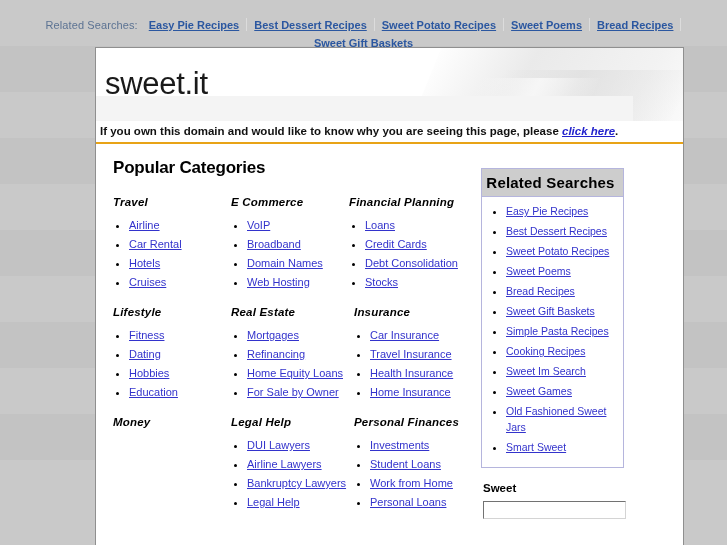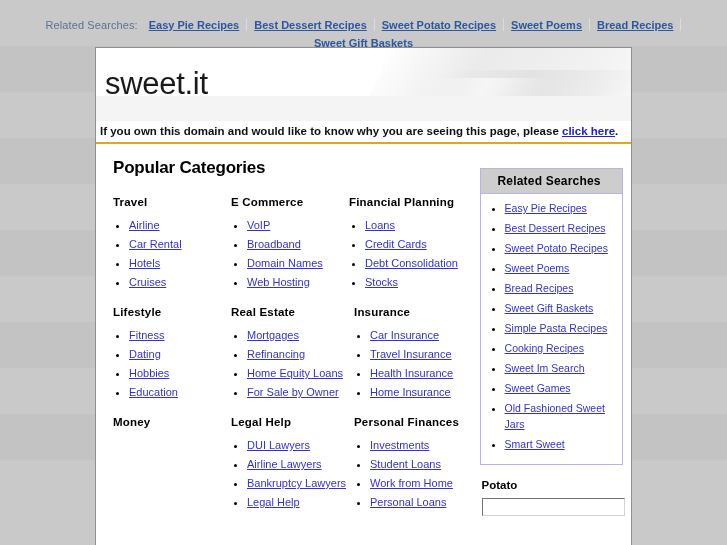--- a/index.html
+++ b/index.html
@@ -59,21 +59,21 @@
     height: 13px;
     vertical-align: -2px;
     background: #dcdcdc;
   }
 
   
   #page {
     position: absolute;
     left: 95px;
     top: 47px;
-    width: 537px;
+    width: 589px;
     height: 498px;
     background: #ffffff;
     border: 1px solid #8f8f8f;
     border-bottom: none;
     overflow: hidden;
   }
 
   
   #banner {
     position: relative;
@@ -127,20 +127,21 @@
     font-size: 11.5px;
     font-weight: bold;
     color: #111;
     background: #ffffff;
     white-space: nowrap;
   }
   #notice a {
     color: #2222cc;
     text-decoration: underline;
     font-weight: bold;
+    font-style: italic;
   }
 
   
   #content {
     display: flex;
     padding: 0;
   }
   #left-col {
     width: 385px;
     padding: 14px 0 0 17px;
@@ -163,20 +164,21 @@
     margin-bottom: 14px;
   }
   .cat-col { width: 118px; }
   .cat-col.w2 { width: 123px; }
   .cat-col h3 {
     margin: 0 0 8px 0;
     font-size: 11.5px;
     font-weight: bold;
     color: #000;
     letter-spacing: 0.2px;
+    font-style: italic;
   }
   .cat-col ul {
     margin: 0;
     padding: 0 0 0 16px;
     list-style: disc;
   }
   .cat-col li {
     font-size: 10.5px;
     line-height: 19px;
     color: #000;
@@ -189,21 +191,21 @@
   
   #rs-box {
     border: 1px solid #b5b5dd;
     background: #ffffff;
     width: 143px;
   }
   #rs-head {
     background: #cdcdcd;
     border-bottom: 1px solid #b5b5dd;
     text-align: center;
-    font-size: 12px;
+    font-size: 15px;
     font-weight: bold;
     padding: 5px 4px 5px 0;
     color: #000;
     letter-spacing: 0.2px;
   }
   #rs-list {
     margin: 0;
     padding: 6px 6px 8px 24px;
     list-style: disc;
   }
@@ -361,19 +363,19 @@
           <li><a href="#">Simple Pasta Recipes</a></li>
           <li><a href="#">Cooking Recipes</a></li>
           <li><a href="#">Sweet Im Search</a></li>
           <li><a href="#">Sweet Games</a></li>
           <li><a href="#">Old Fashioned Sweet Jars</a></li>
           <li><a href="#">Smart Sweet</a></li>
         </ul>
       </div>
 
       <div id="search-block">
-        <div id="search-label">Potato</div>
+        <div id="search-label">Sweet</div>
         <input id="search-input" type="text" placeholder="" style="">
       </div>
     </div>
 
   </div>
 </div>
 
 </body></html>

